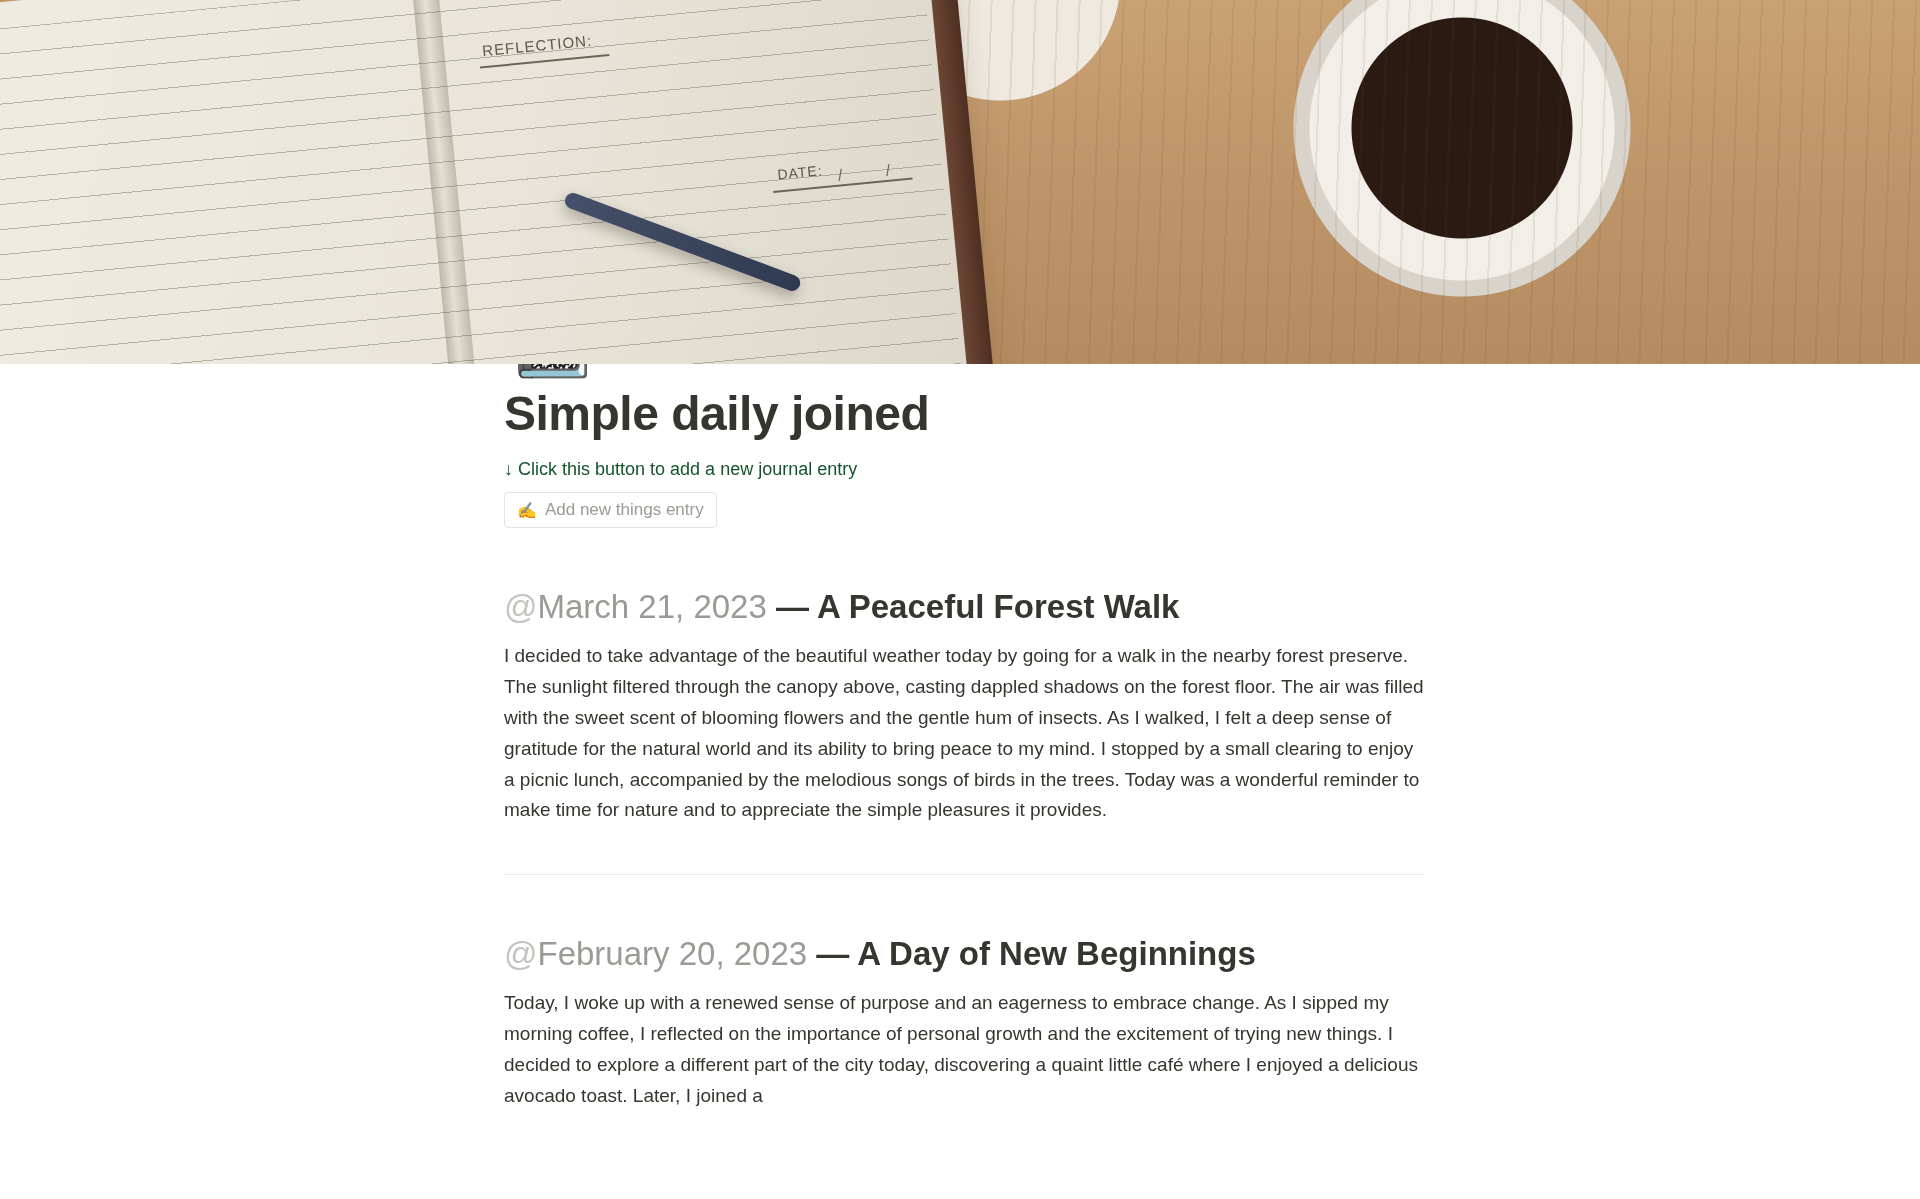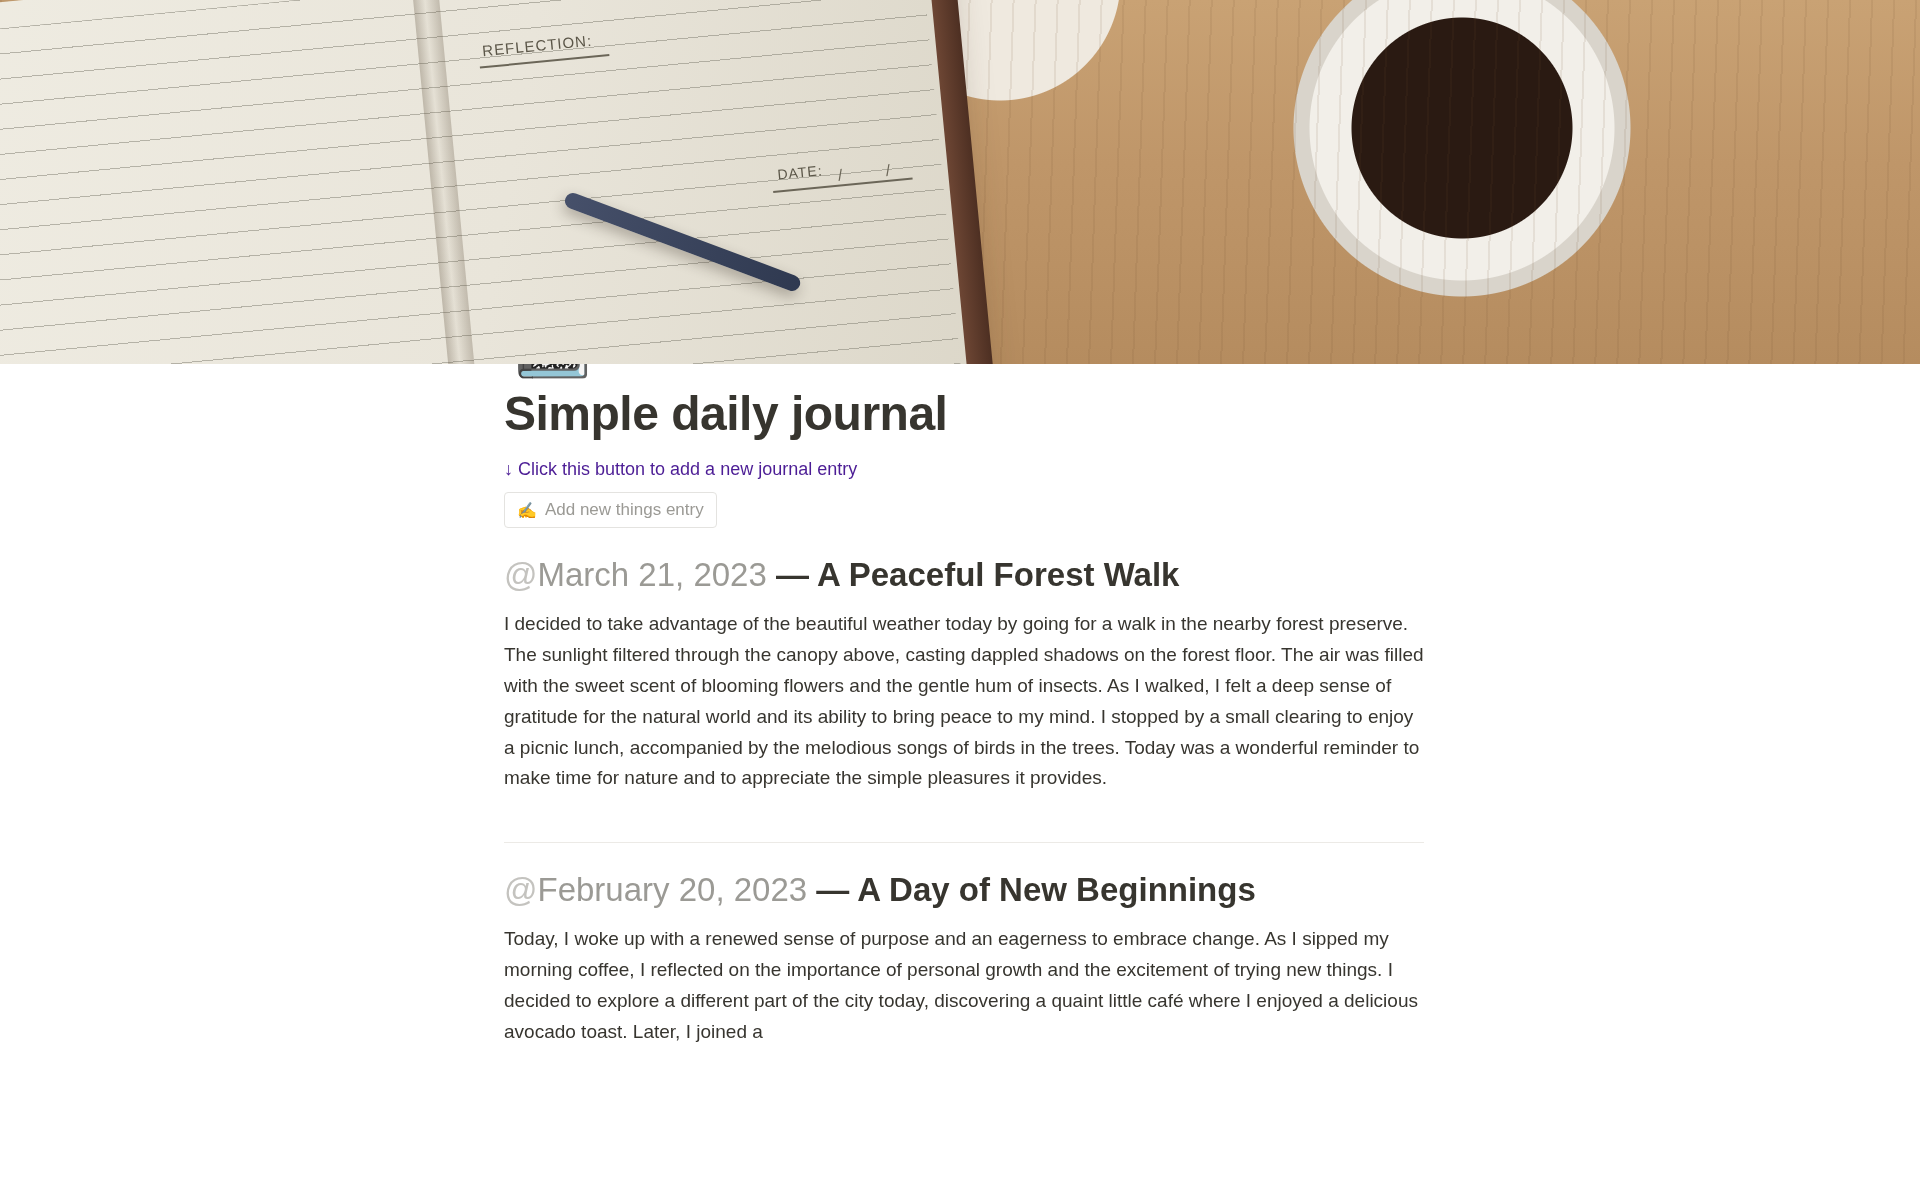--- a/index.html
+++ b/index.html
@@ -134,38 +134,38 @@
   h1.title {
     font-size: 48px;
     line-height: 1.15;
     font-weight: 700;
     letter-spacing: -0.5px;
     margin: 10px 0 18px 0;
     color: #37352f;
   }
   .hint {
     font-size: 18px;
-    color: #4c1d95;
+    color: #14532d;
     margin: 12px 0 12px 0;
   }
   .add-button {
     display: inline-flex;
     align-items: center;
     gap: 8px;
     padding: 7px 12px;
     border: 1px solid #e4e3e0;
     border-radius: 4px;
     background: #ffffff;
     font-size: 17px;
     color: #9b9a95;
     cursor: pointer;
   }
   .add-button .emoji { font-size: 16px; }
 
-  .entry { margin-top: 26px; }
+  .entry { margin-top: 58px; }
   .entry h2 {
     font-size: 33px;
     line-height: 1.25;
     font-weight: 700;
     margin: 0 0 14px 0;
     color: #37352f;
   }
   .entry h2 .date-mention {
     color: #9b9a95;
     font-weight: 400;
@@ -201,21 +201,21 @@
     <div class="nb-slash" style="left:946px">/</div>
     <div class="pen"></div>
   </div>
 </div>
 
 <div class="page">
   <div class="content">
 
     <div class="page-icon">📓</div>
 
-    <h1 class="title">Simple daily journal</h1>
+    <h1 class="title">Simple daily joined</h1>
 
     <div class="hint">
       <span>↓</span>
       <span>Click this button to add a new journal entry</span>
     </div>
 
     <button class="add-button">
       <span class="emoji">✍️</span>
       <span>Add new things entry</span>
     </button>

